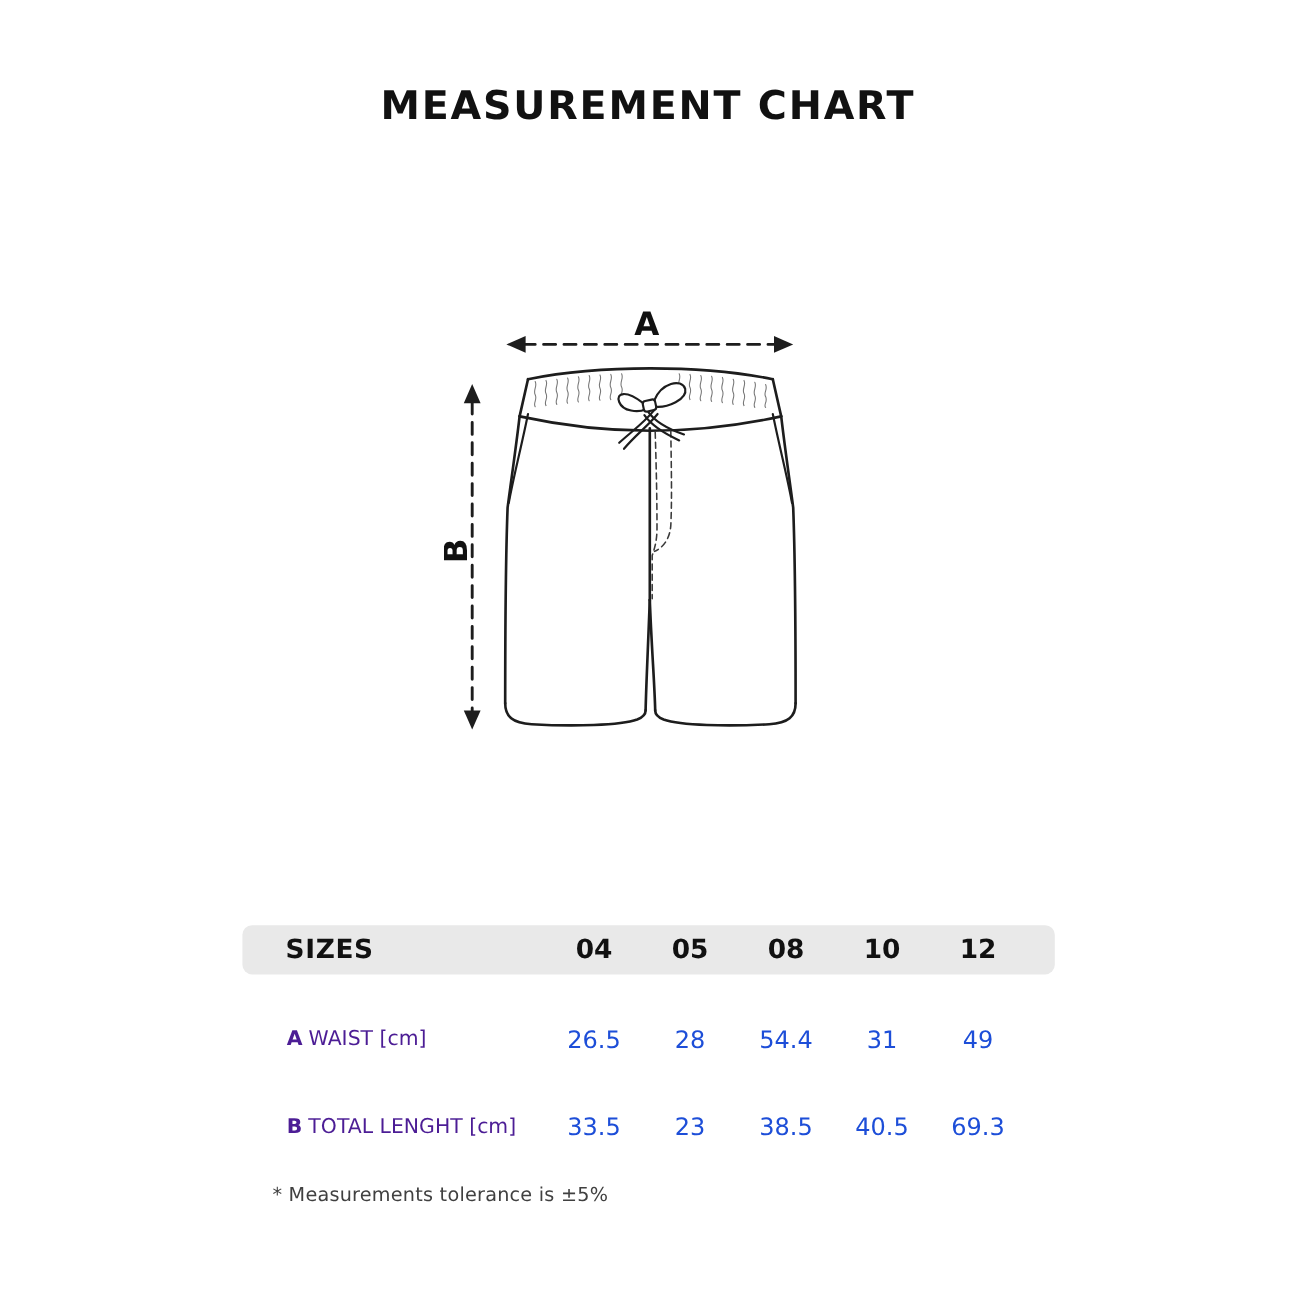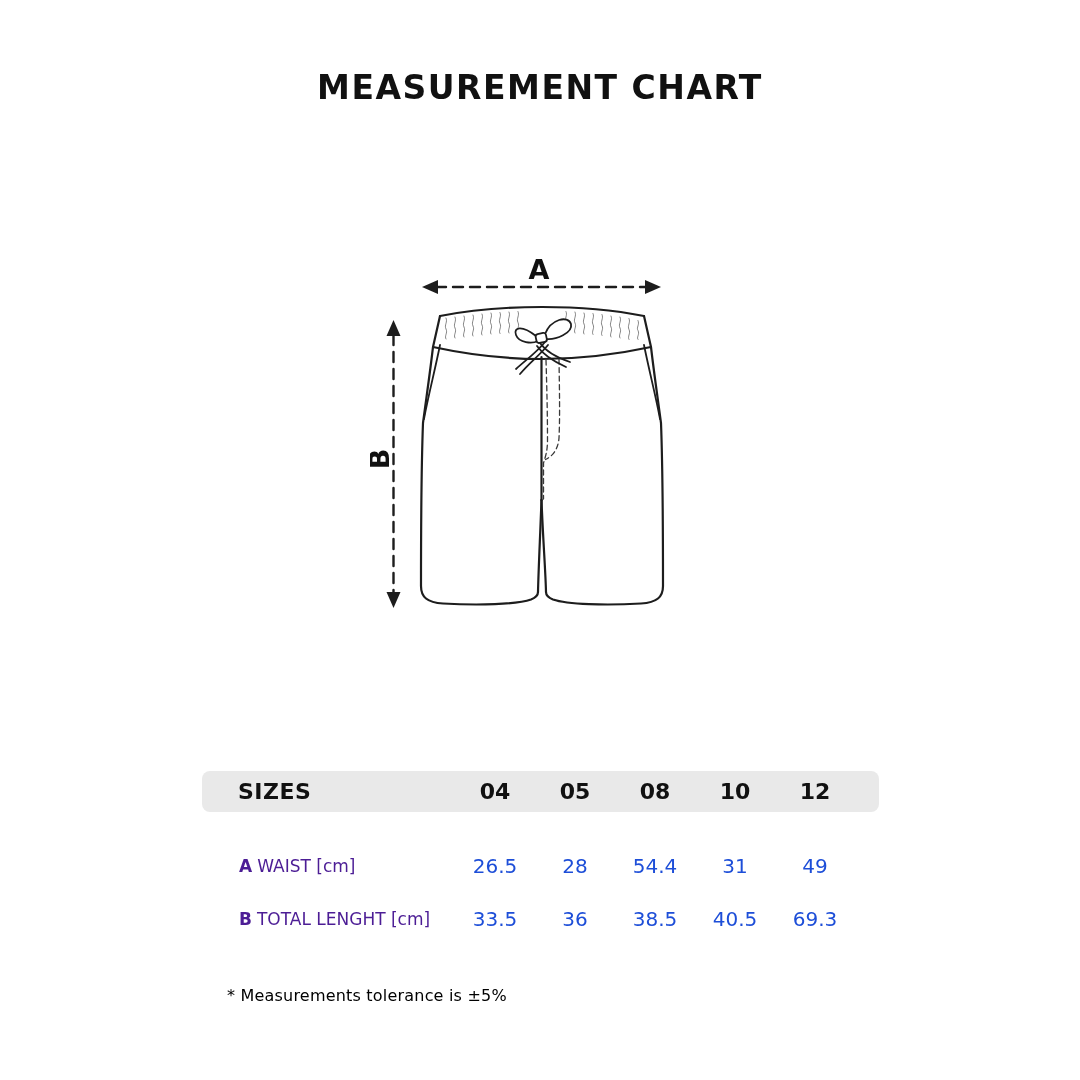--- a/index.html
+++ b/index.html
@@ -17,26 +17,26 @@
   .size-table{position:absolute;left:202px;top:771px;width:677px;}
   .grid-row{
     display:grid;grid-template-columns:253px 80px 80px 80px 80px 80px;
     align-items:center;box-sizing:border-box;padding-right:24px;
   }
   .thead{height:41px;background:#e9e9e9;border-radius:8px;}
   .thead .rowlabel{font-size:22px;font-weight:700;letter-spacing:0.5px;padding-left:36px;}
   .thead .cell{font-size:22px;font-weight:700;text-align:center;}
   .trow{height:42px;}
   .trow.row-a{margin-top:33px;}
-  .trow.row-b{margin-top:11px;}
+  .trow.row-b{margin-top:31px;}
   .trow .rowlabel{font-size:17px;font-weight:400;padding-left:37px;white-space:nowrap;color:#4c1d95;}
   .trow .rowlabel .key{font-weight:700;margin-right:5px;}
   .trow .cell{font-size:20px;font-weight:400;text-align:center;color:#1d4ed8;}
   .footnote{
-    position:absolute;left:227px;top:986px;font-size:16px;color:#000000;letter-spacing:0.2px;
+    position:absolute;left:227px;top:986px;font-size:16px;color:#404040;letter-spacing:0.2px;
   }
   svg text{font-family:"DejaVu Sans","Liberation Sans",sans-serif;}
 </style>
 </head>
 <body>
 
 <div class="page">
 
   <div class="title">MEASUREMENT CHART</div>
 
@@ -135,21 +135,21 @@
       <div class="cell">54.4</div>
       <div class="cell">31</div>
       <div class="cell">49</div>
     </div>
 
     <div class="grid-row trow row-b">
       <div class="rowlabel">
         <span class="key">B</span><span>TOTAL LENGHT [cm]</span>
       </div>
       <div class="cell">33.5</div>
-      <div class="cell">36</div>
+      <div class="cell">23</div>
       <div class="cell">38.5</div>
       <div class="cell">40.5</div>
       <div class="cell">69.3</div>
     </div>
 
   </div>
 
   <div class="footnote">* Measurements tolerance is ±5%</div>
 
 </div>

